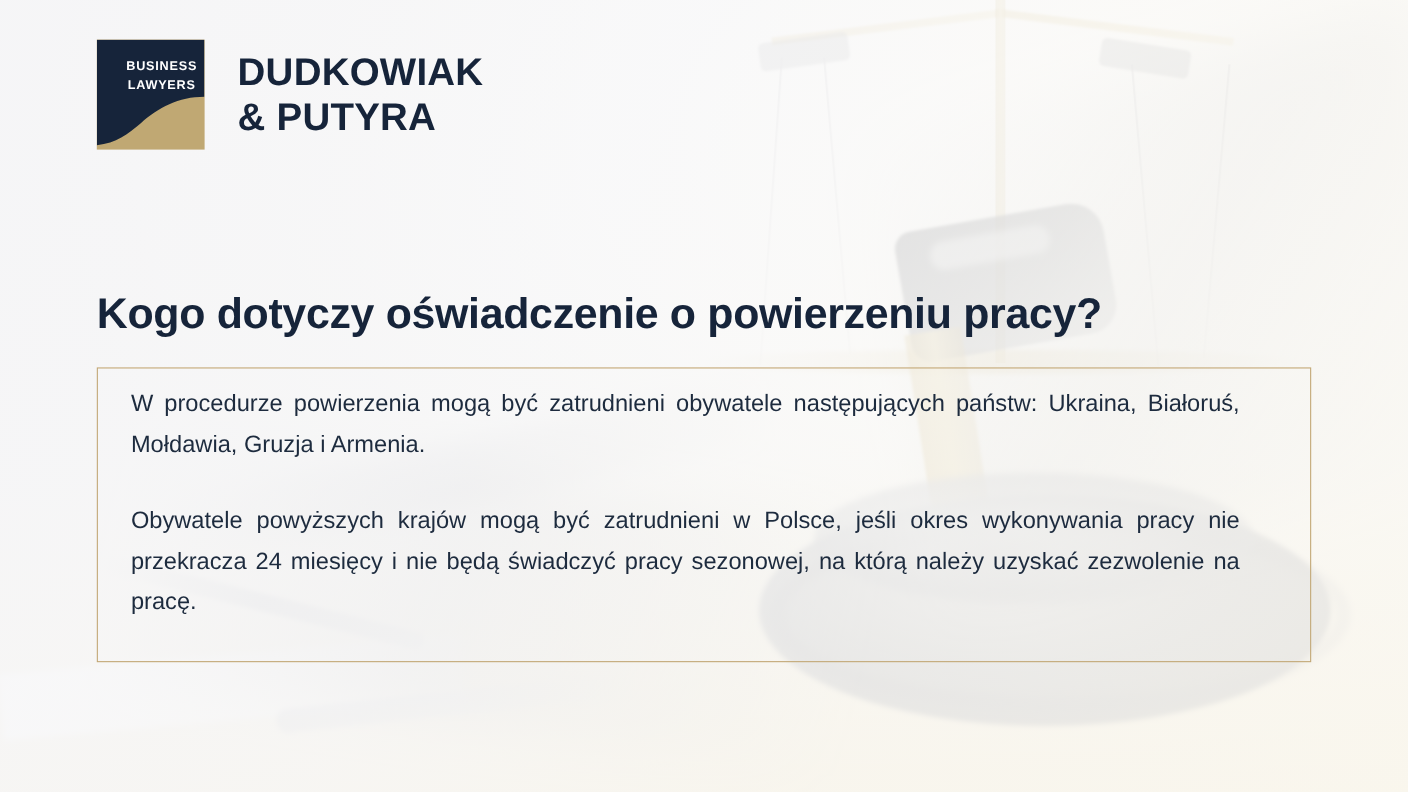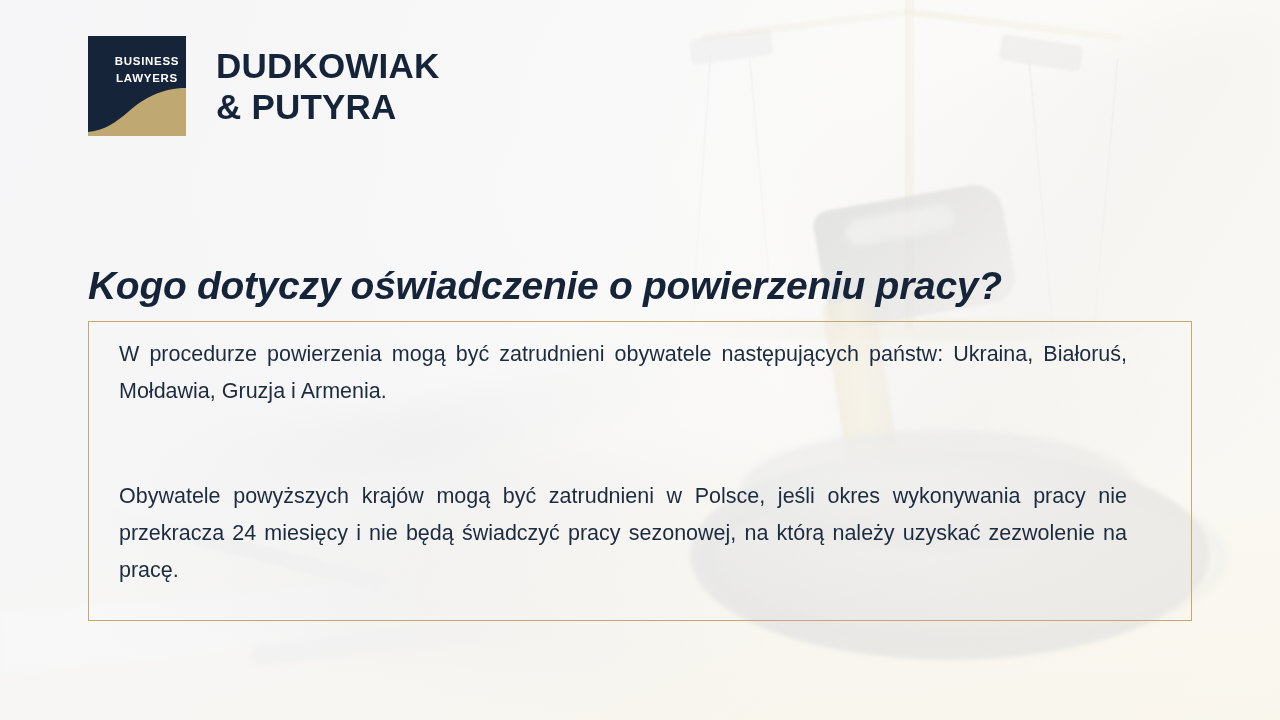--- a/index.html
+++ b/index.html
@@ -171,41 +171,40 @@
     white-space: pre-line;
   }
 
   
   .slide-title {
     position: absolute; left: 88px; top: 239px; width: 1110px;
     color: #16243a;
     font-family: "Liberation Sans", sans-serif;
     font-size: 39px; font-weight: bold; letter-spacing: -0.3px;
     line-height: 1.1;
-    font-style: italic;
   }
 
   
   .content-frame {
-    position: absolute; left: 88px; top: 321px; width: 1104px; height: 300px;
+    position: absolute; left: 88px; top: 334px; width: 1104px; height: 268px;
     border: 1px solid #c3a876;
     box-sizing: border-box;
   }
   .content-inner {
     position: absolute; left: 30px; top: 14px; right: 64px;
   }
   .para {
     color: #1d2b3e;
     font-family: "Liberation Sans", sans-serif;
     font-size: 21.5px;
     line-height: 1.72;
     text-align: justify;
     margin: 0;
   }
-  .para.last { text-align: justify; margin-top: 36px; }
+  .para.last { text-align: justify; }
   .para.last::after { content: ""; display: inline-block; width: 100%; }
   .para-gap { height: 32px; }
 </style>
 </head>
 <body>
 
 <div id="slide">
 
   <div class="bg-layer">
     <div class="bg-base"></div>

